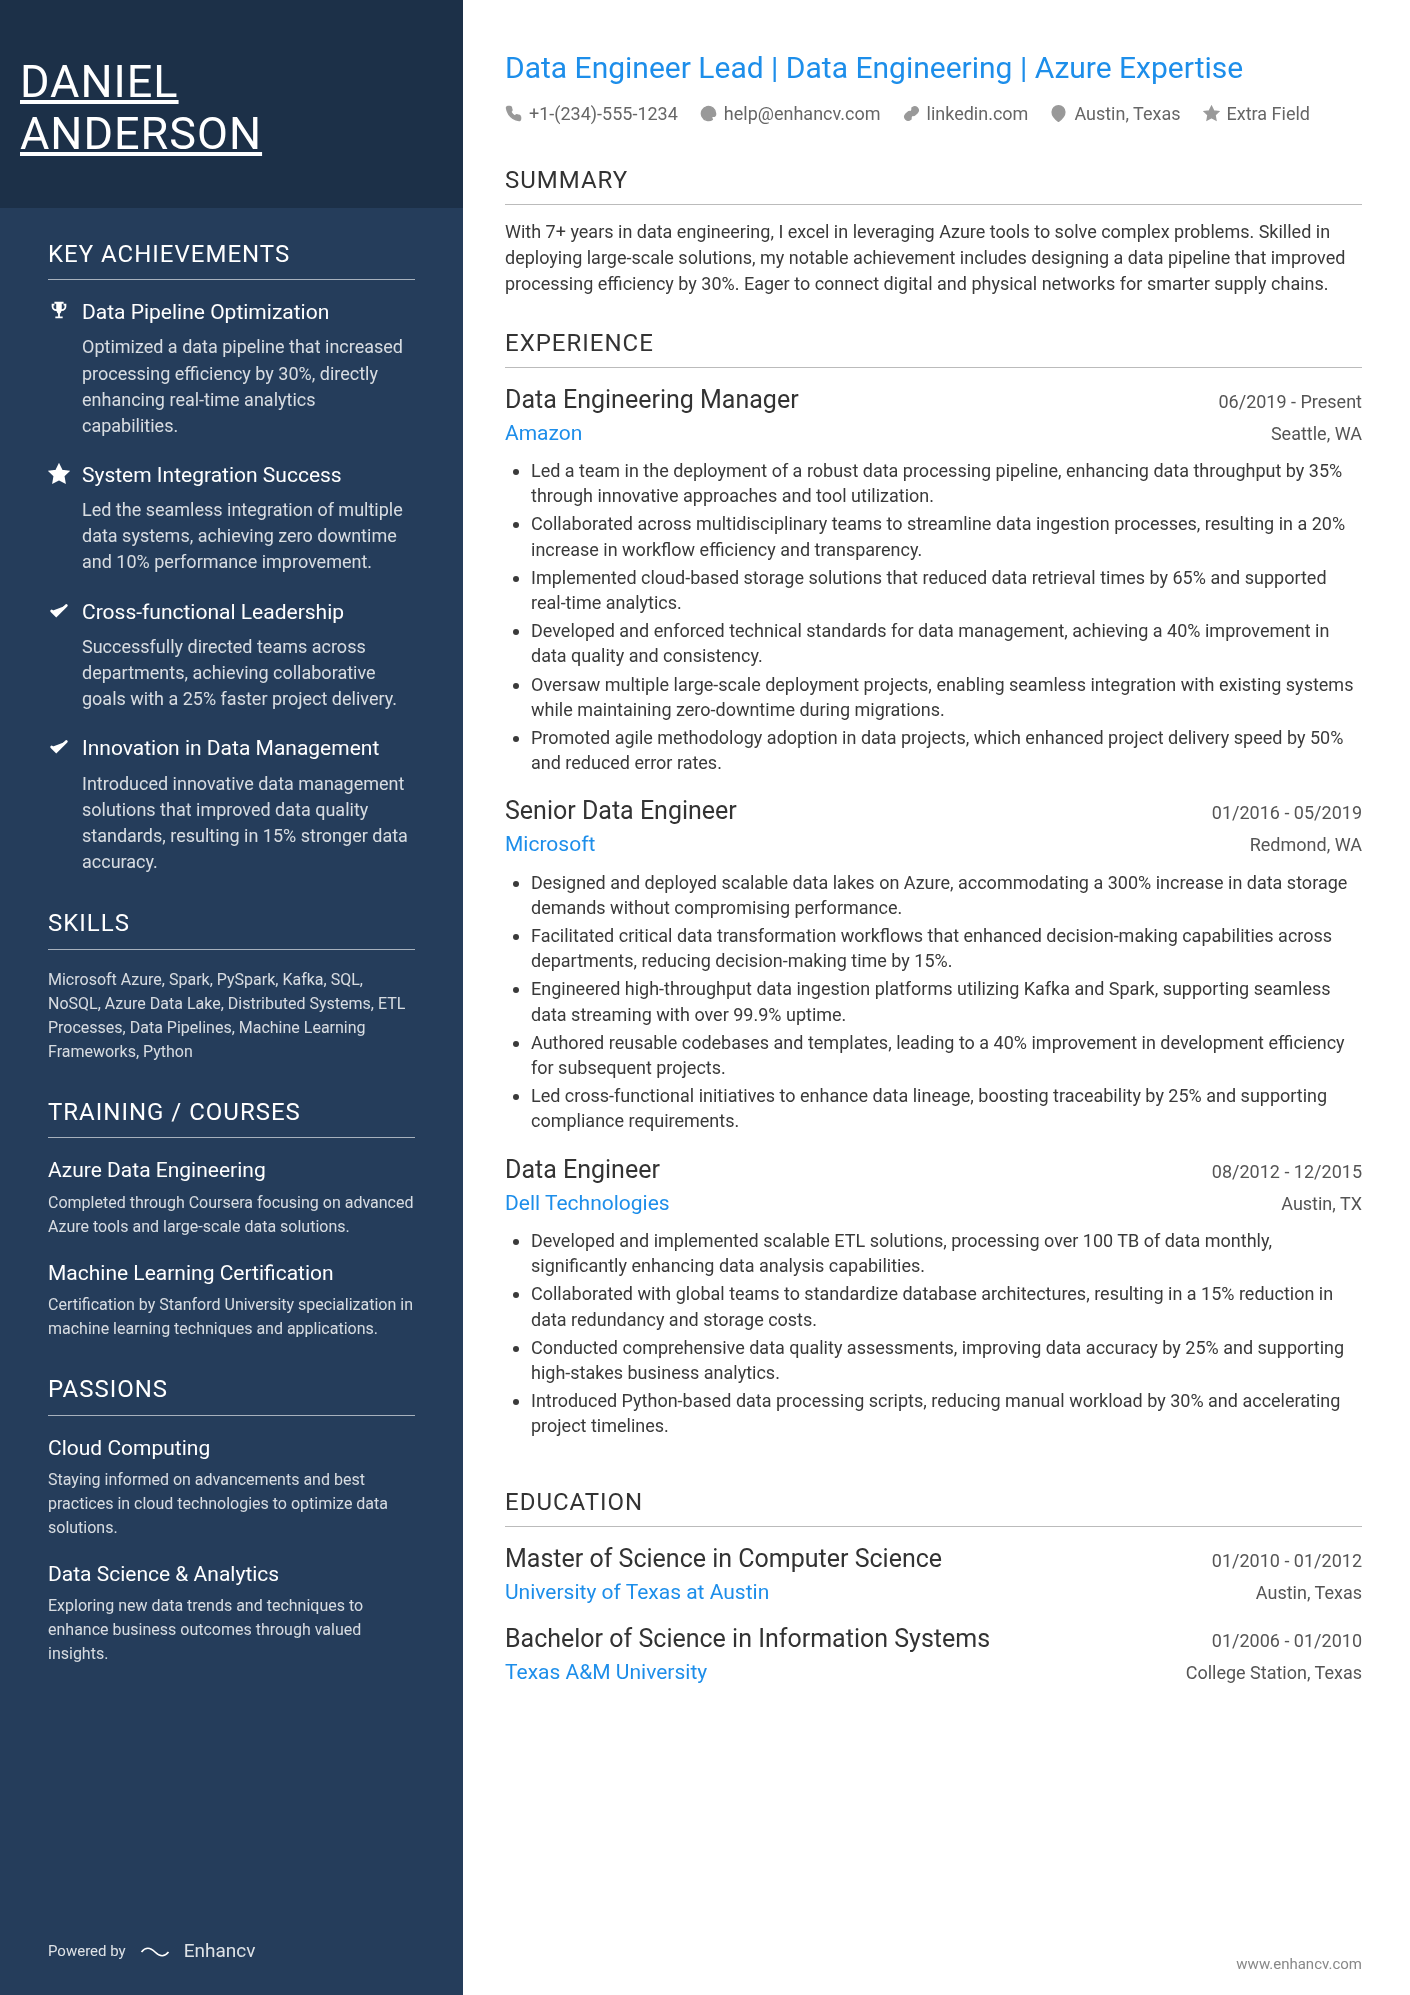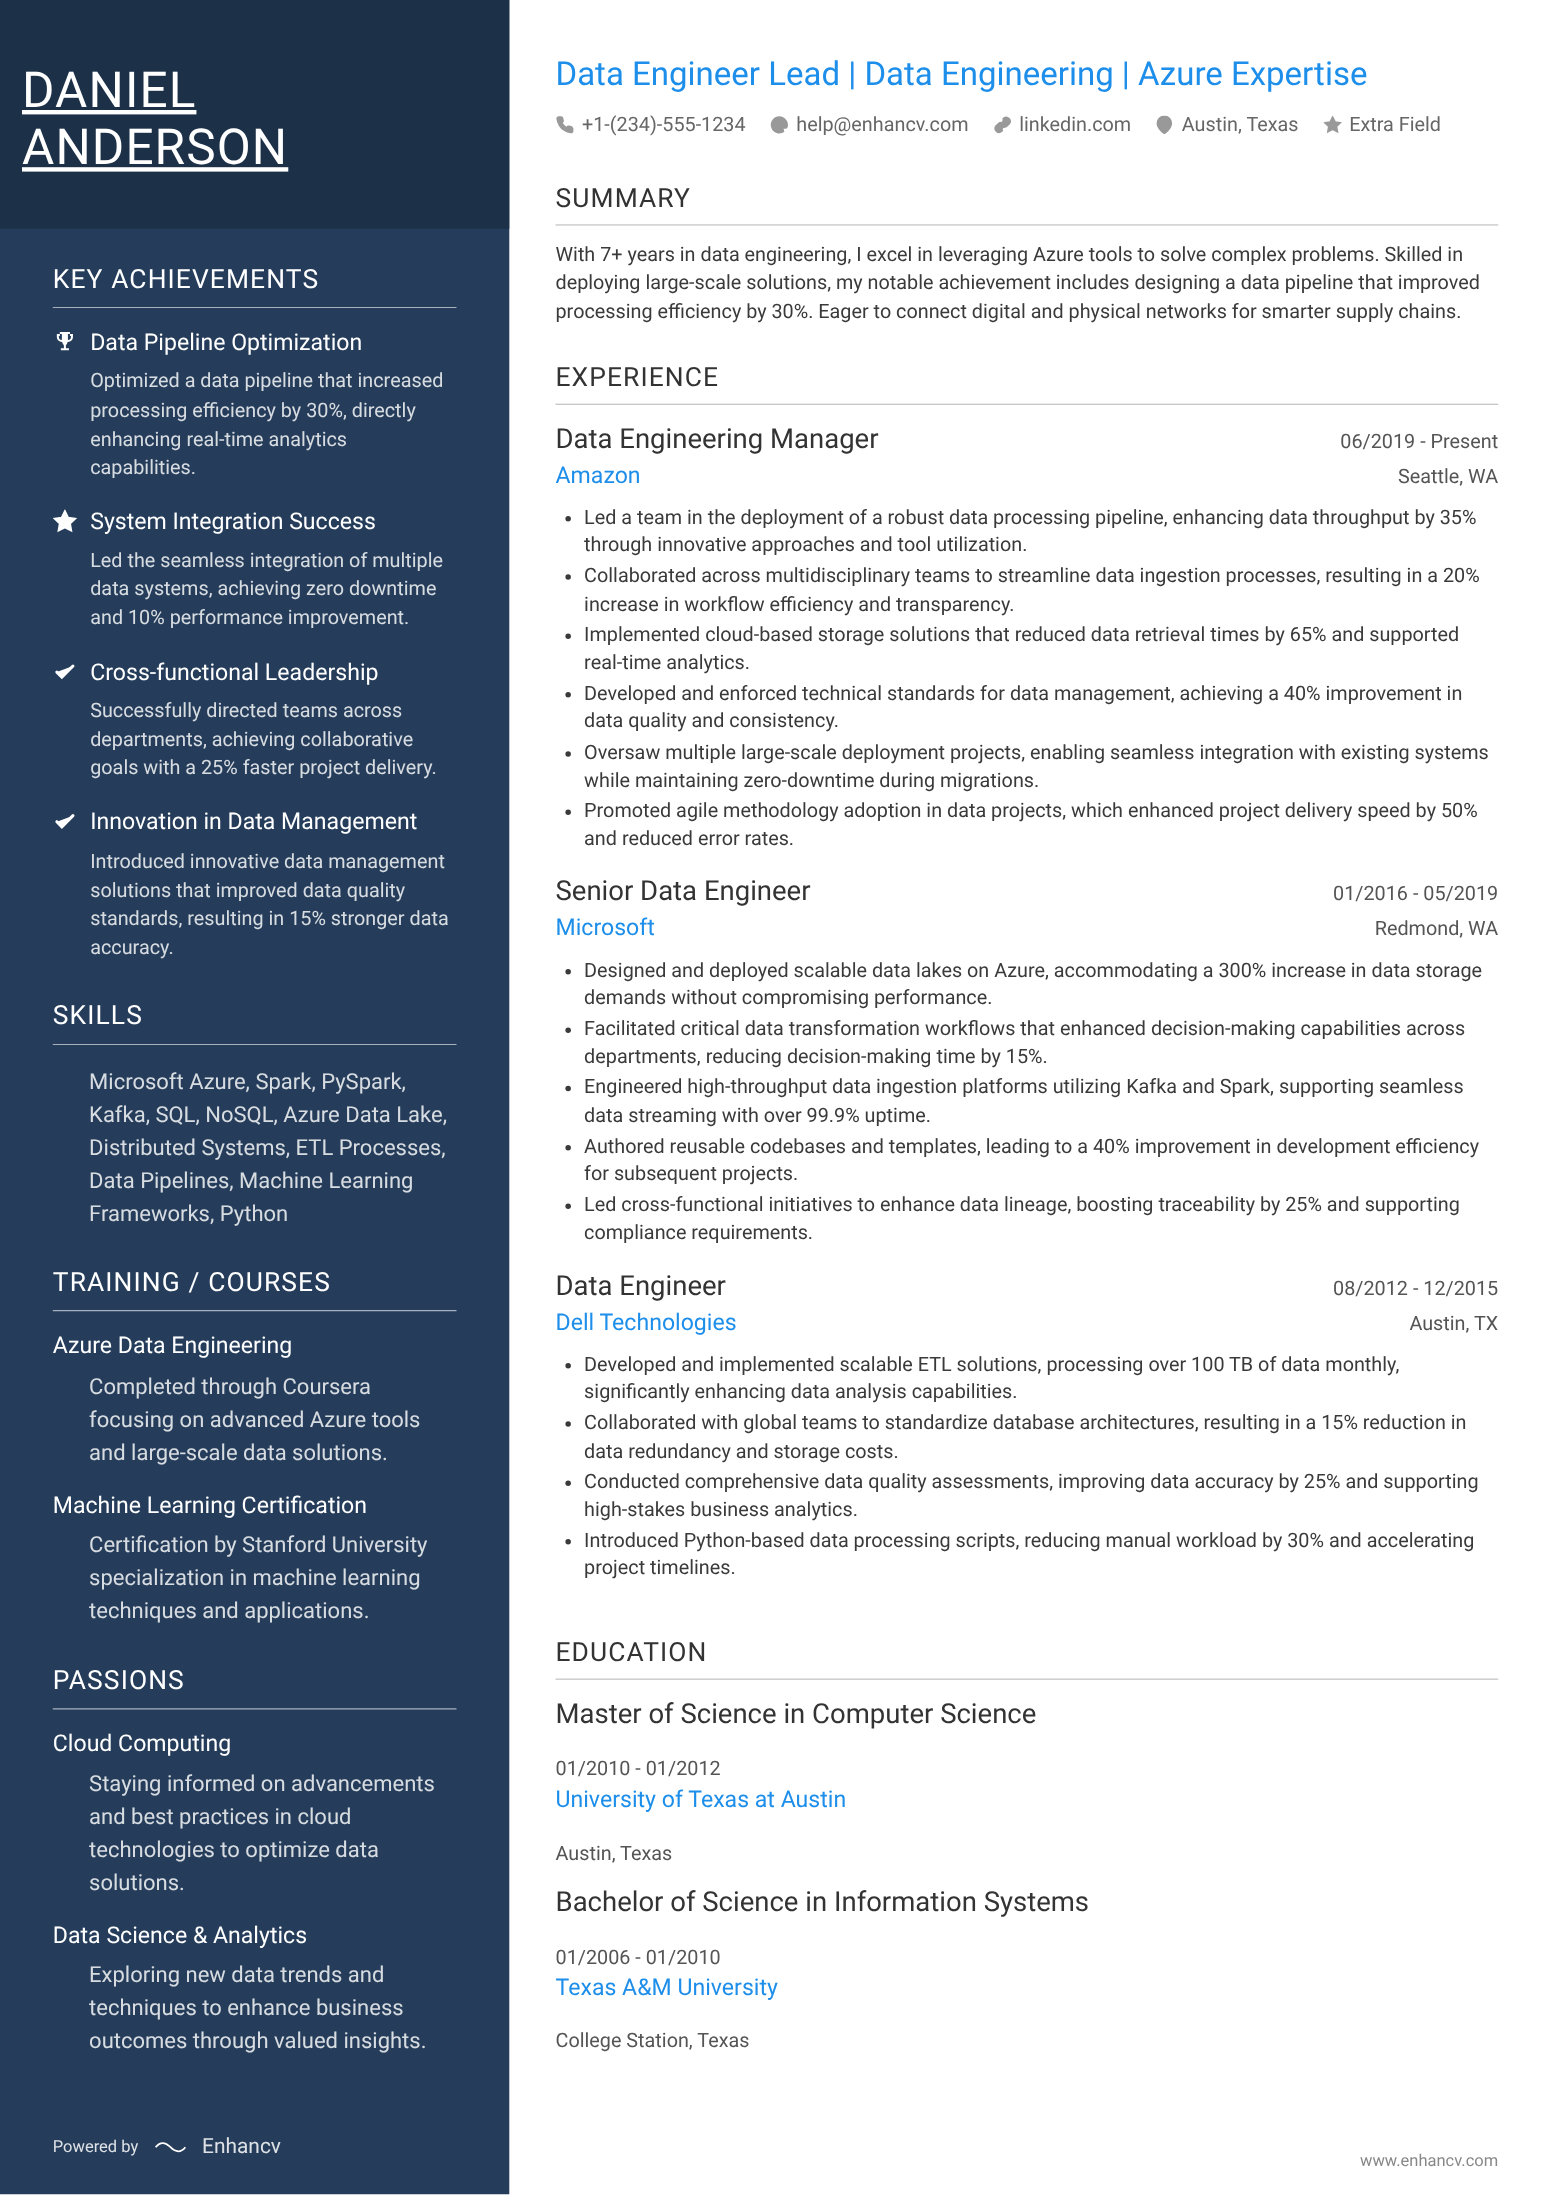--- a/index.html
+++ b/index.html
@@ -58,24 +58,23 @@
     fill: #fff;
   }
   .ach-title { font-size: 21px; font-weight: 400; }
   .ach-desc {
     font-size: 18px;
     color: rgba(255,255,255,0.82);
     padding-left: 34px;
     line-height: 1.45;
   }
   .skills-text, .passion-desc, .course-desc {
-    font-size: 20px;
+    font-size: 16px;
     color: rgba(255,255,255,0.82);
     line-height: 1.5;
-    margin-left: 33px;
   }
   .course-item, .passion-item { margin-bottom: 20px; }
   .course-title, .passion-title {
     font-size: 21px;
     font-weight: 400;
     margin-bottom: 5px;
   }
   .powered {
     padding: 20px 48px 30px 48px;
     display: flex;
@@ -120,21 +119,21 @@
   }
   .summary-text { font-size: 18px; color: #3a3a3a; line-height: 1.45; }
   .job { margin-bottom: 18px; }
   .job-row1, .job-row2 { display: flex; justify-content: space-between; align-items: baseline; }
   .job-title { font-size: 25px; color: #333; font-weight: 400; }
   .job-date, .job-loc { font-size: 18px; color: #555; text-align: right; }
   .job-company { font-size: 21px; color: #1d8eea; margin-top: 2px; }
   .job-bullets { list-style: disc; padding-left: 26px; margin-top: 10px; }
   .job-bullets li { font-size: 18px; color: #3a3a3a; line-height: 1.4; margin-bottom: 3px; }
   .edu { margin-bottom: 14px; }
-  .edu-row1, .edu-row2 { display: flex; justify-content: space-between; align-items: baseline; gap: 20px; flex-direction: column; }
+  .edu-row1, .edu-row2 { display: flex; justify-content: space-between; align-items: baseline; gap: 20px; }
   .edu-degree { font-size: 25px; color: #333; font-weight: 400; }
   .edu-school { font-size: 21px; color: #1d8eea; margin-top: 2px; }
   .edu-date, .edu-loc { font-size: 18px; color: #555; text-align: right; white-space: nowrap; }
   .edu-loc.wrap { white-space: normal; max-width: 200px; }
   .footer-url {
     margin-top: auto;
     text-align: right;
     font-size: 15px;
     color: #888;
     padding-top: 30px;

